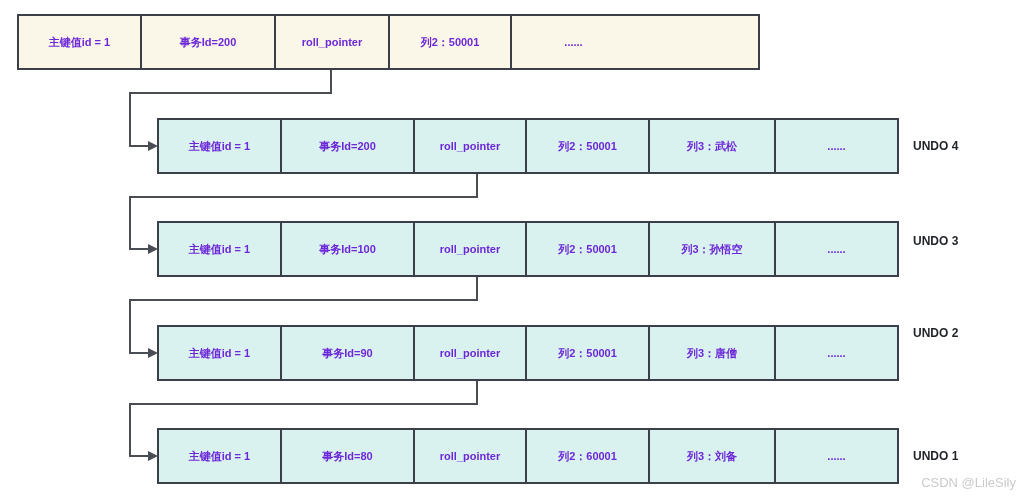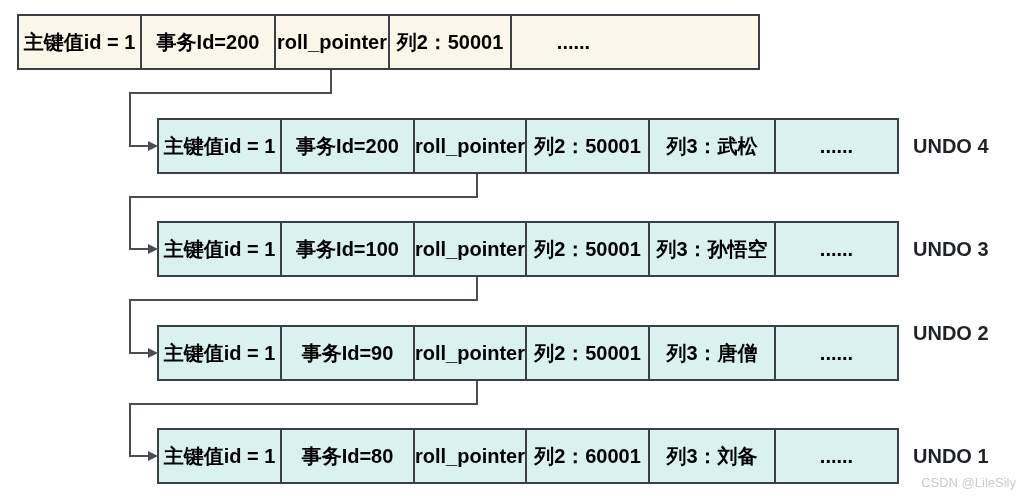--- a/index.html
+++ b/index.html
@@ -16,41 +16,41 @@
     height:56px;
     box-sizing:border-box;
     border:2px solid var(--border,#3b4048);
   }
   .row-current{ left:17px; top:14px; width:743px; background:var(--cream,#fbf7e8); }
   .row-undo{ left:157px; width:742px; background:var(--cyan,#d9f2ef); }
   .cell{
     box-sizing:border-box;
     display:flex;align-items:center;justify-content:center;
     border-right:2px solid var(--border,#3b4048);
-    font-size:20px;font-weight:600;color:#000000;
+    font-size:11px;font-weight:600;color:#6d28d9;
     white-space:nowrap;
   }
   .cell:last-child{border-right:none;}
   .row-current .cell:nth-child(1){width:123px}
   .row-current .cell:nth-child(2){width:134px}
   .row-current .cell:nth-child(3){width:114px}
   .row-current .cell:nth-child(4){width:122px}
   .row-current .cell:nth-child(5){width:123px}
   .row-current .cell:nth-child(6){flex:1}
   .row-undo .cell:nth-child(1){width:123px}
   .row-undo .cell:nth-child(2){width:133px}
   .row-undo .cell:nth-child(3){width:112px}
   .row-undo .cell:nth-child(4){width:123px}
   .row-undo .cell:nth-child(5){width:126px}
   .row-undo .cell:nth-child(6){flex:1}
   .undo-label{
     position:absolute;
     left:913px;
     height:20px;line-height:20px;
-    font-size:20px;font-weight:bold;color:#1f2327;
+    font-size:12px;font-weight:bold;color:#1f2327;
     white-space:nowrap;
   }
   .connectors{
     position:absolute;left:0;top:0;width:1021px;height:503px;
     pointer-events:none;
   }
   .connectors path.link{
     fill:none;
     stroke:var(--line,#4a4e54);
     stroke-width:2px;
@@ -86,21 +86,21 @@
       </div>
       <div class="undo-label" style="top: 136px;">UNDO 4</div>
       <div class="record-row row-undo" style="top: 221px;">
         <div class="cell">主键值id = 1</div>
         <div class="cell">事务Id=100</div>
         <div class="cell">roll_pointer</div>
         <div class="cell">列2：50001</div>
         <div class="cell">列3：孙悟空</div>
         <div class="cell">......</div>
       </div>
-      <div class="undo-label" style="top: 239px;">UNDO 3</div>
+      <div class="undo-label" style="top: 231px;">UNDO 3</div>
       <div class="record-row row-undo" style="top: 325px;">
         <div class="cell">主键值id = 1</div>
         <div class="cell">事务Id=90</div>
         <div class="cell">roll_pointer</div>
         <div class="cell">列2：50001</div>
         <div class="cell">列3：唐僧</div>
         <div class="cell">......</div>
       </div>
       <div class="undo-label" style="top: 323px;">UNDO 2</div>
       <div class="record-row row-undo" style="top: 428px;">

